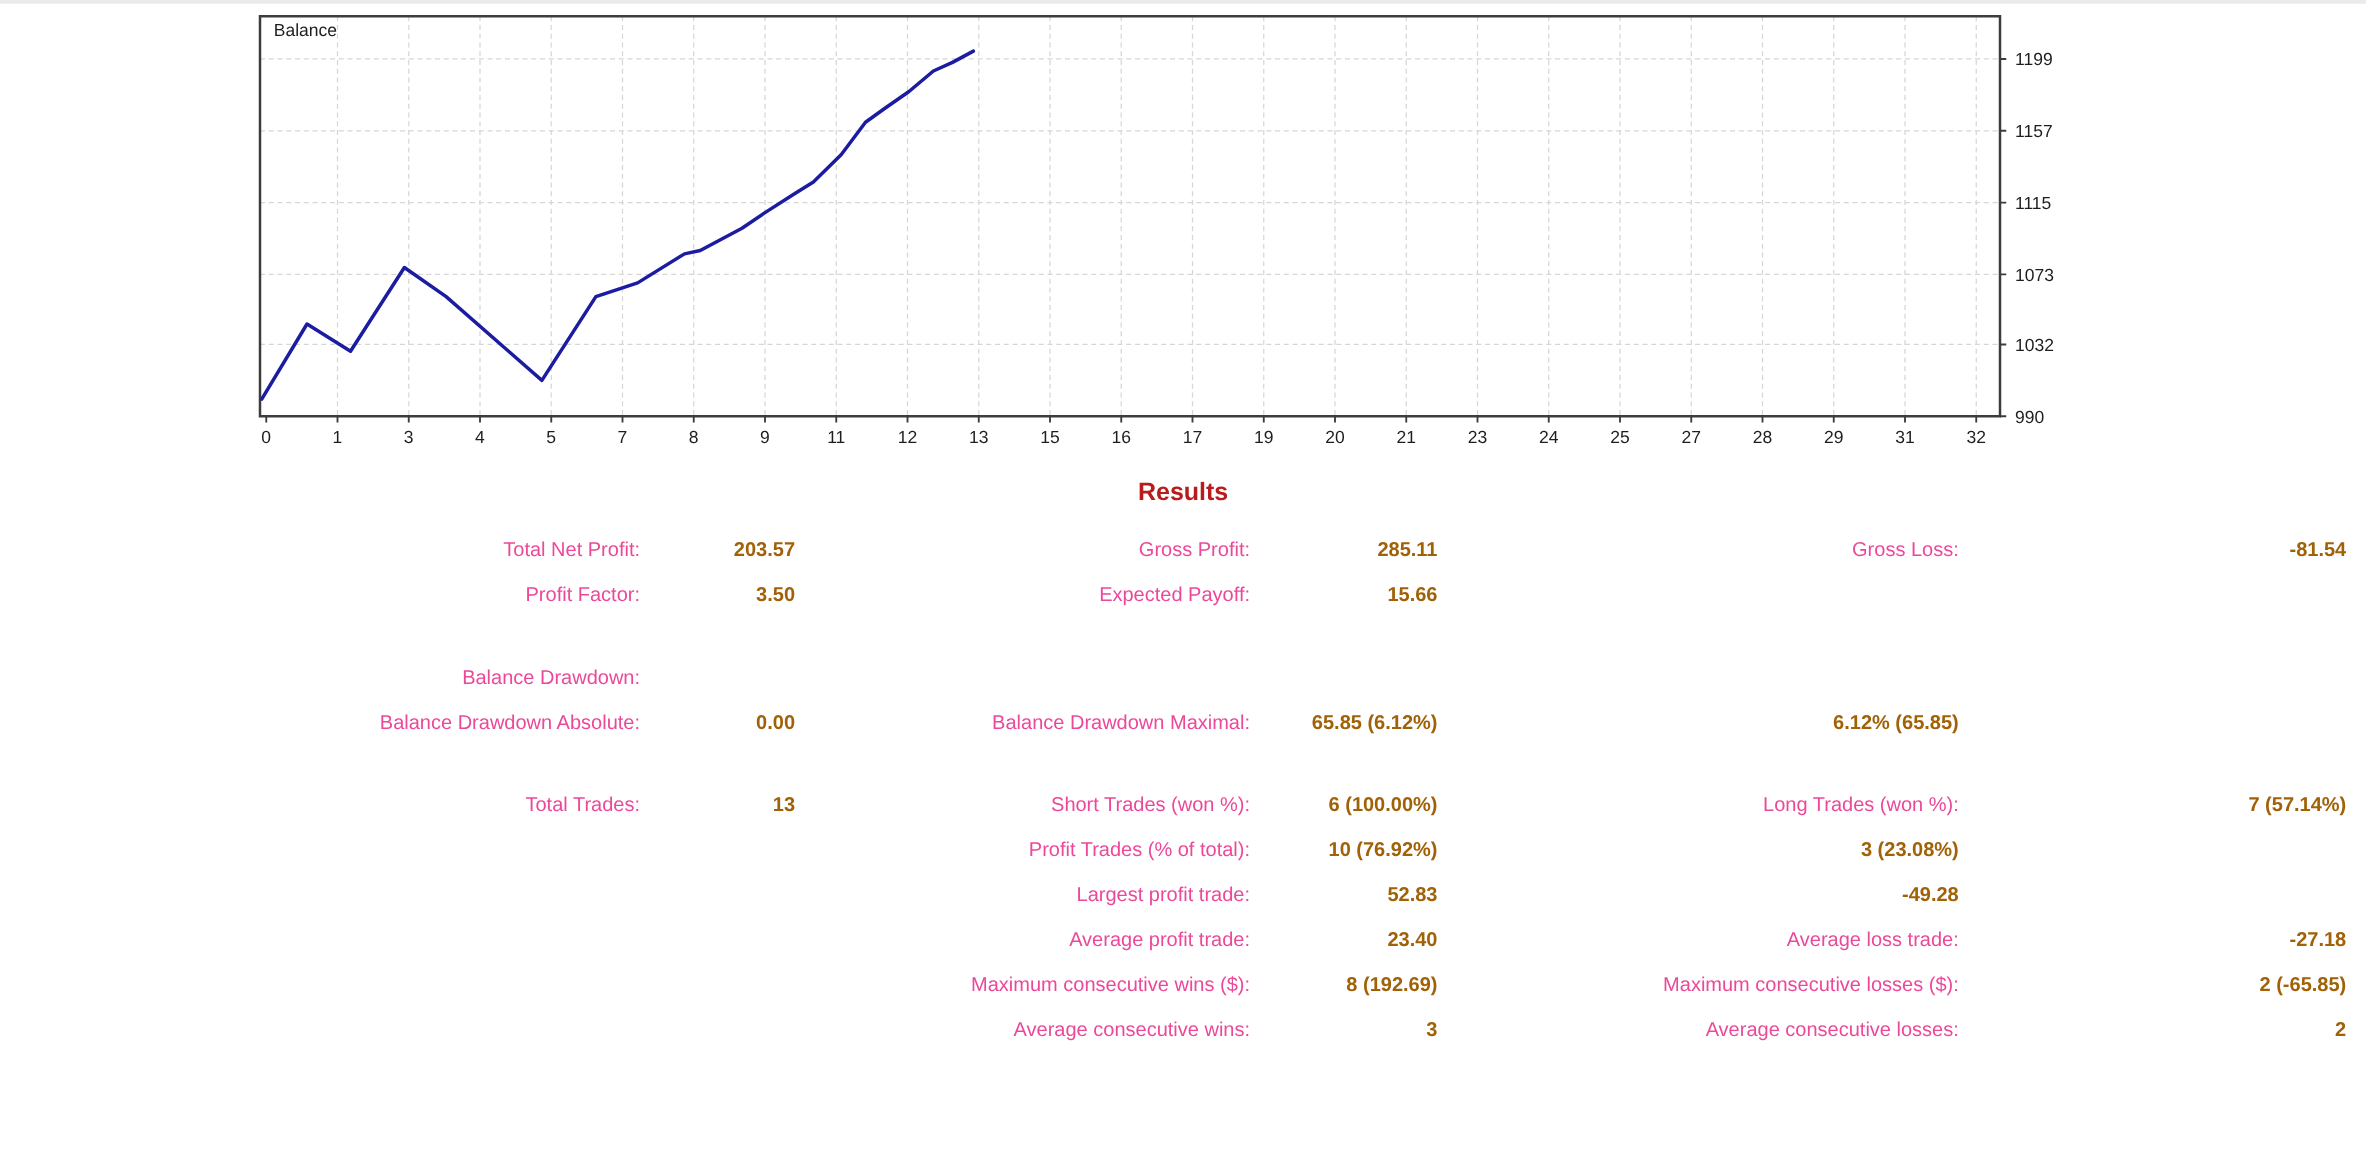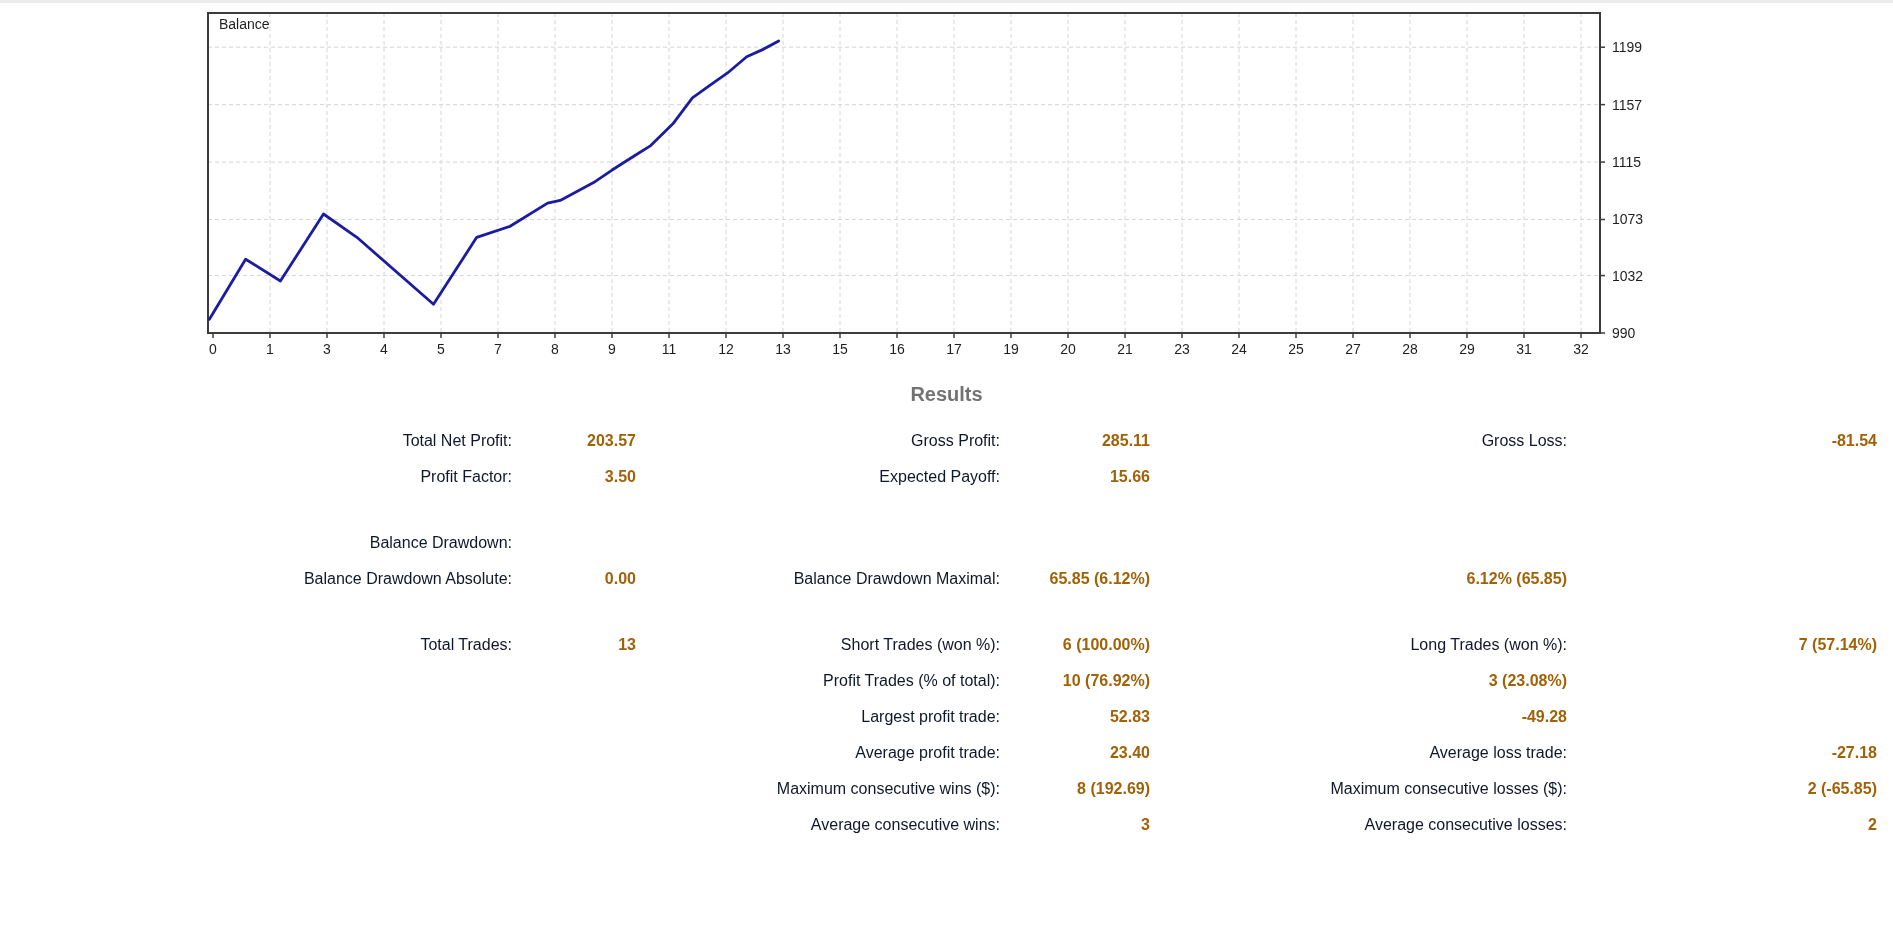--- a/index.html
+++ b/index.html
@@ -27,38 +27,38 @@
     fill: #1e1e1e;
   }
   .results-area {
     width: 1893px;
   }
   .results-title {
     margin-top: 16px;
     text-align: center;
     font-size: 20px;
     font-weight: bold;
-    color: #737373;
+    color: #b91c1c;
     line-height: 26px;
   }
   .results-section { width: 1893px; }
   .results-section.gap { margin-top: 30px; }
   .results-section.first { margin-top: 16px; }
   .results-row {
     display: grid;
     grid-template-columns: 512px 124px 364px 150px 417px 310px;
     height: 36px;
     align-items: center;
   }
   .cell {
     text-align: right;
     font-size: 16px;
     white-space: nowrap;
   }
-  .cell.label { color: #0f172a; }
+  .cell.label { color: #ec4899; }
   .cell.value { font-weight: bold; color: #a16207; }
 </style>
 </head>
 <body>
 
 <div class="top-strip"></div>
 
 <div class="chart-wrap">
   <svg id="chart-svg" width="1893" height="362" viewBox="0 0 1893 362">
       <line x1="208" y1="272.56410256410254" x2="1600" y2="272.56410256410254" stroke="#d6d6d6" stroke-width="1" stroke-dasharray="4 3"></line>

